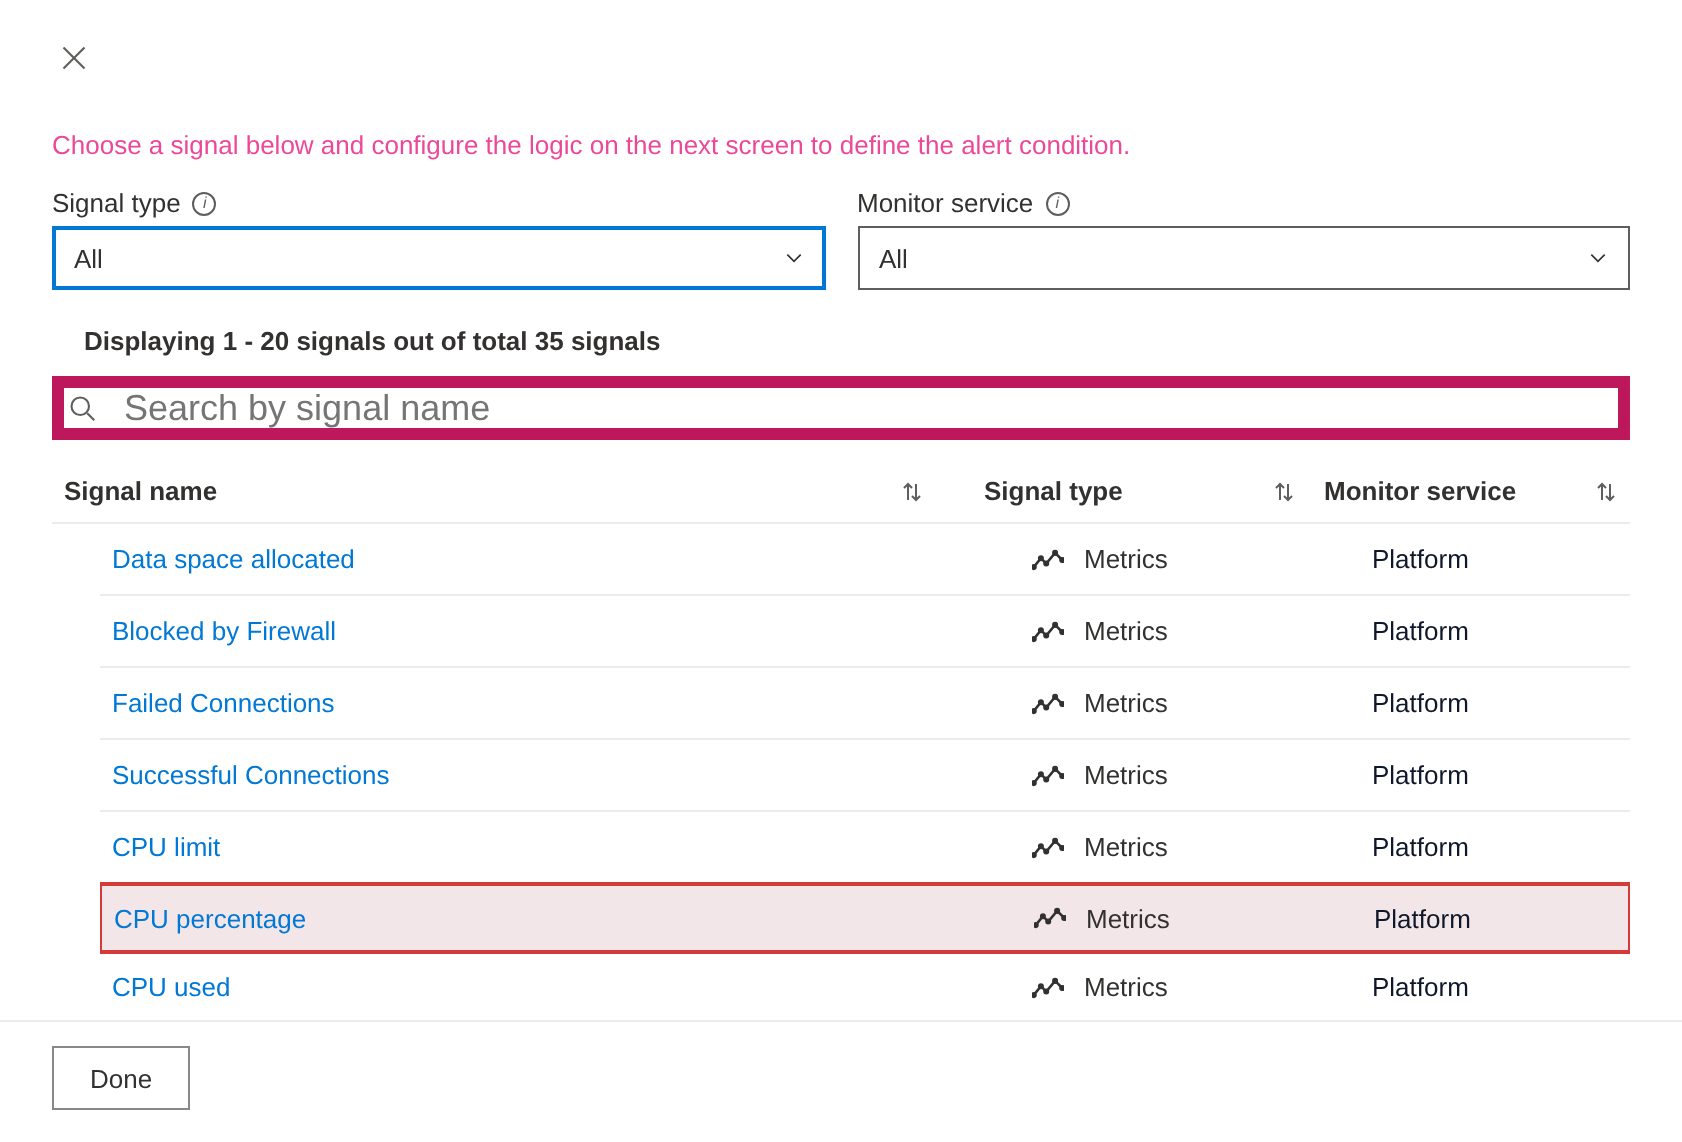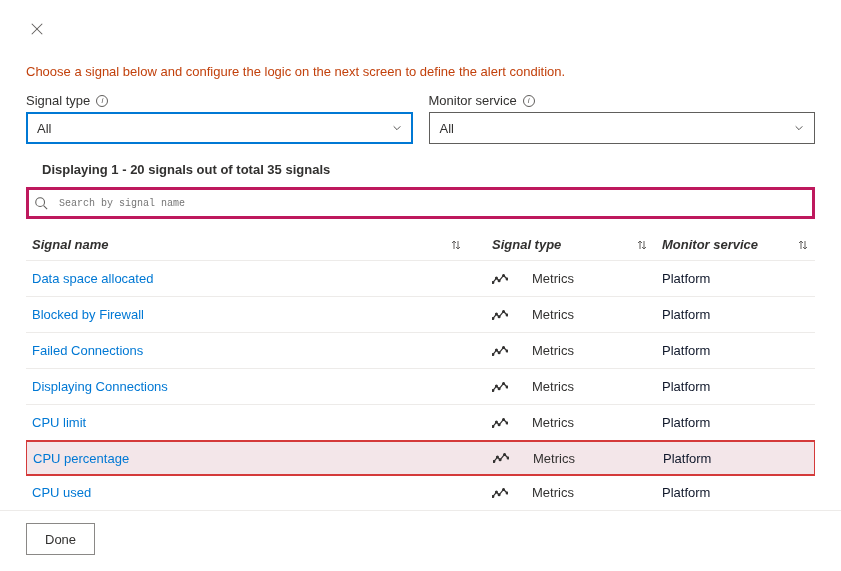--- a/index.html
+++ b/index.html
@@ -2,44 +2,44 @@
 <html><head>
   <meta charset="utf-8">
   <style>
     * { box-sizing: border-box; margin: 0; padding: 0; font-family: 'Segoe UI', Arial, sans-serif; }
     body { width: 841px; height: 571px; background: #fff; color: #323130; position: relative; overflow: hidden; }
     .panel { padding: 18px 26px 0 26px; }
     .header { display: flex; justify-content: space-between; align-items: flex-start; margin-bottom: 20px; }
     .title { font-size: 22px; font-weight: 600; color: #323130; }
     .close-btn { cursor: pointer; padding: 4px; color: #605e5c; }
     .close-btn svg { width: 14px; height: 14px; }
-    .subtitle { font-size: 13px; color: #c2410c; margin-bottom: 14px; }
+    .subtitle { font-size: 13px; color: #ec4899; margin-bottom: 14px; }
     .filters { display: flex; gap: 16px; margin-bottom: 18px; }
     .filter-group { flex: 1; }
     .filter-label { font-size: 13px; color: #323130; display: flex; align-items: center; gap: 6px; margin-bottom: 4px; }
     .info-icon { display: inline-flex; width: 12px; height: 12px; border: 1px solid #605e5c; border-radius: 50%; align-items: center; justify-content: center; font-size: 8px; color: #605e5c; font-style: italic; }
     .dropdown { width: 100%; height: 32px; border: 1px solid #605e5c; background: #fff; padding: 0 10px; display: flex; justify-content: space-between; align-items: center; cursor: pointer; font-size: 13px; }
     .dropdown.active { border: 1px solid #0078d4; box-shadow: 0 0 0 1px #0078d4 inset; }
     .chevron { width: 10px; height: 10px; }
     .count-text { font-size: 13px; font-weight: 600; color: #323130; margin-bottom: 10px; padding-left: 16px; }
     .search-wrap { position: relative; margin-bottom: 10px; }
-    .search-input { width: 100%; height: 32px; border: 3px solid #be185d; padding: 0 10px 0 30px; font-size: 10px; outline: none; font-family: Liberation Mono, monospace; }
+    .search-input { width: 100%; height: 32px; border: 6px solid #be185d; padding: 0 10px 0 30px; font-size: 18px; outline: none; }
     .search-ic { position: absolute; left: 8px; top: 50%; transform: translateY(-50%); width: 14px; height: 14px; color: #605e5c; }
     .table { width: 100%; }
-    .thead { display: flex; padding: 8px 6px; border-bottom: 1px solid #edebe9; font-size: 13px; font-weight: 600; font-style: italic; }
+    .thead { display: flex; padding: 8px 6px; border-bottom: 1px solid #edebe9; font-size: 13px; font-weight: 600; }
     .th { display: flex; align-items: center; gap: 6px; }
     .th-name { flex: 0 0 460px; justify-content: space-between; padding-right: 30px;}
     .th-type { flex: 0 0 170px; justify-content: space-between; padding-right: 14px;}
     .th-service { flex: 1; justify-content: space-between; }
     .sort-ic { width: 12px; height: 12px; color: #605e5c; }
-    .tbody { max-height: 260px; overflow: hidden; }
+    .tbody { max-height: 260px; overflow: hidden; margin-left: 24px; }
     .row { display: flex; align-items: center; padding: 8px 6px; border-bottom: 1px solid #edebe9; font-size: 13px; min-height: 36px; }
     .row.highlight { background: #f3e6e9; border: 2px solid #d43a3a; margin: -1px; position: relative; z-index: 1; }
     .cell-name { flex: 0 0 460px; color: #0078d4; cursor: pointer; }
-    .cell-type { flex: 0 0 170px; display: flex; align-items: center; gap: 24px; color: #323130; }
+    .cell-type { flex: 0 0 170px; display: flex; align-items: center; gap: 10px; color: #323130; }
     .cell-service { flex: 1; color: #0f172a; }
     .metric-ic { width: 16px; height: 12px; }
     .footer { position: absolute; bottom: 4px; left: 0; right: 0; border-top: 1px solid #edebe9; padding: 12px 26px; background: #fff; }
     .done-btn { height: 32px; padding: 0 18px; border: 1px solid #8a8886; background: #fff; font-size: 13px; cursor: pointer; color: #323130; }
     .row.fade { opacity: 0.55; }
   </style>
 </head>
 <body>
 
 <div class="panel">
@@ -155,21 +155,21 @@
               <circle cx="5" cy="5" r="1" fill="#323130"></circle>
               <circle cx="8" cy="8" r="1" fill="#323130"></circle>
               <circle cx="13" cy="2" r="1" fill="#323130"></circle>
               <circle cx="17" cy="6" r="1" fill="#323130"></circle>
             </svg>
             <span>Metrics</span>
           </div>
           <div class="cell-service">Platform</div>
         </div>
         <div class="row">
-          <div class="cell-name">Displaying Connections</div>
+          <div class="cell-name">Successful Connections</div>
           <div class="cell-type">
             <svg class="metric-ic" viewBox="0 0 18 12" stroke="#323130" stroke-width="1.4" fill="none">
               <polyline points="1,10 5,5 8,8 13,2 17,6"></polyline>
               <circle cx="1" cy="10" r="1" fill="#323130"></circle>
               <circle cx="5" cy="5" r="1" fill="#323130"></circle>
               <circle cx="8" cy="8" r="1" fill="#323130"></circle>
               <circle cx="13" cy="2" r="1" fill="#323130"></circle>
               <circle cx="17" cy="6" r="1" fill="#323130"></circle>
             </svg>
             <span>Metrics</span>

